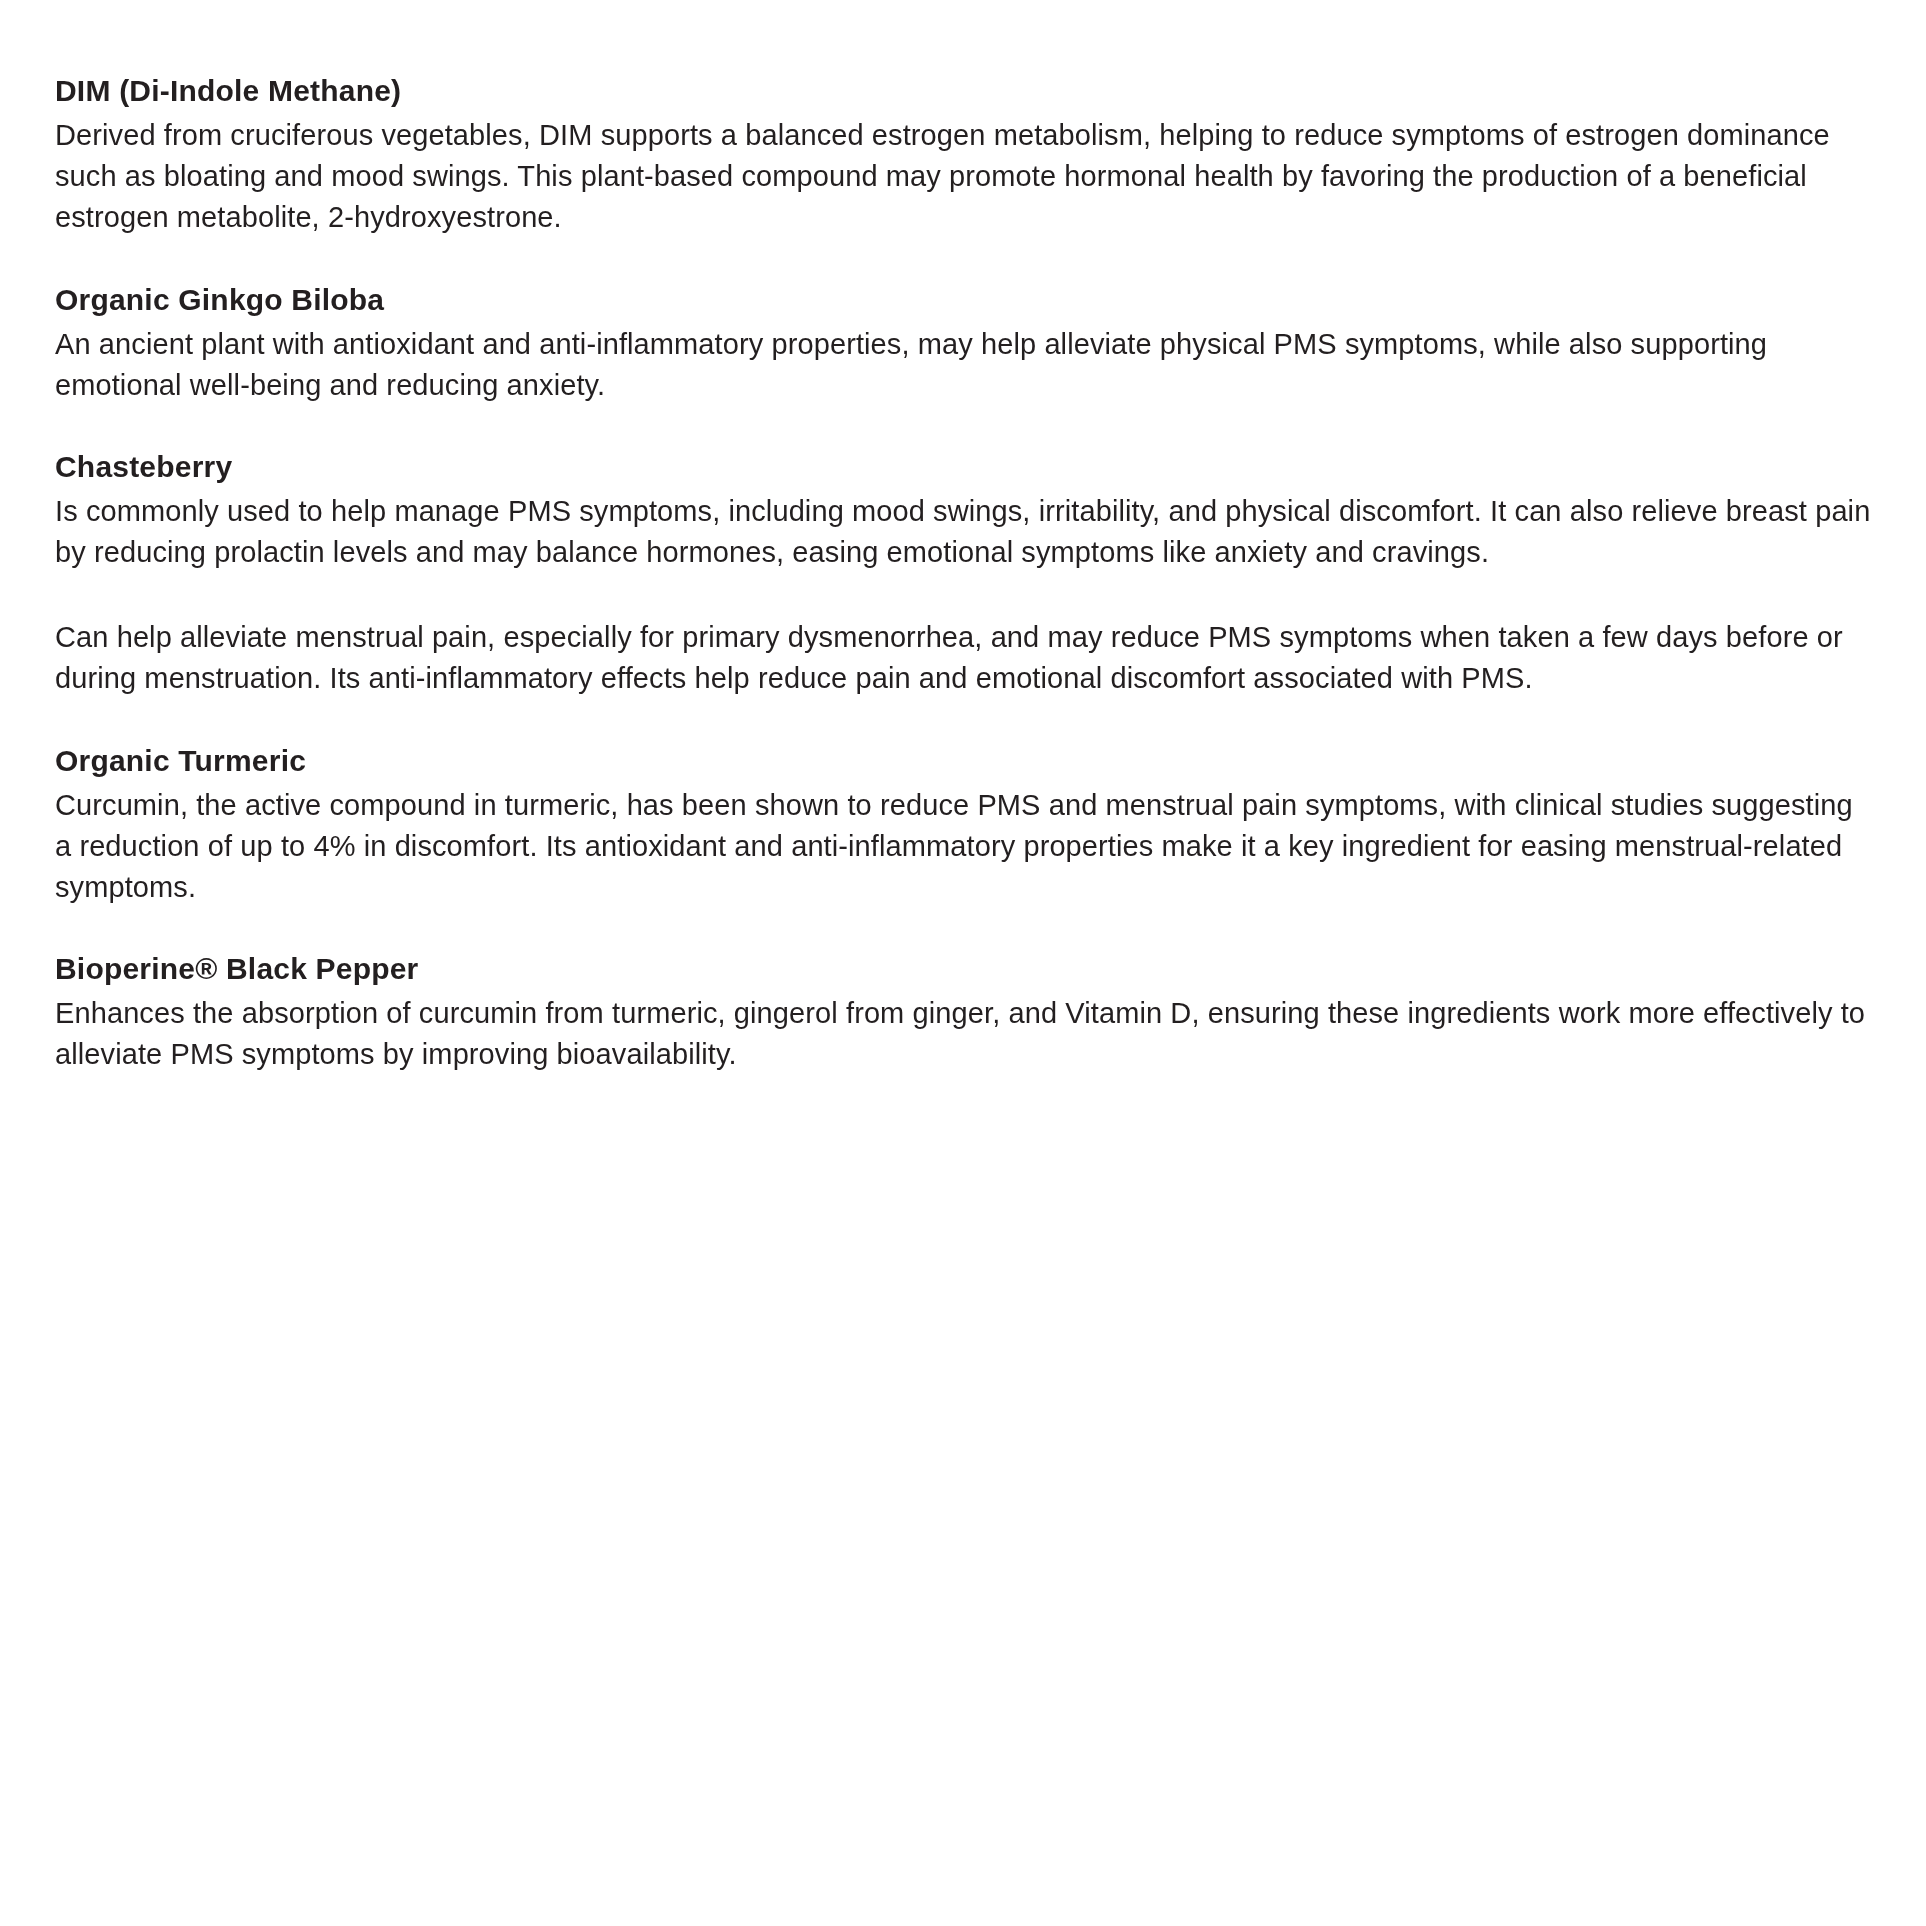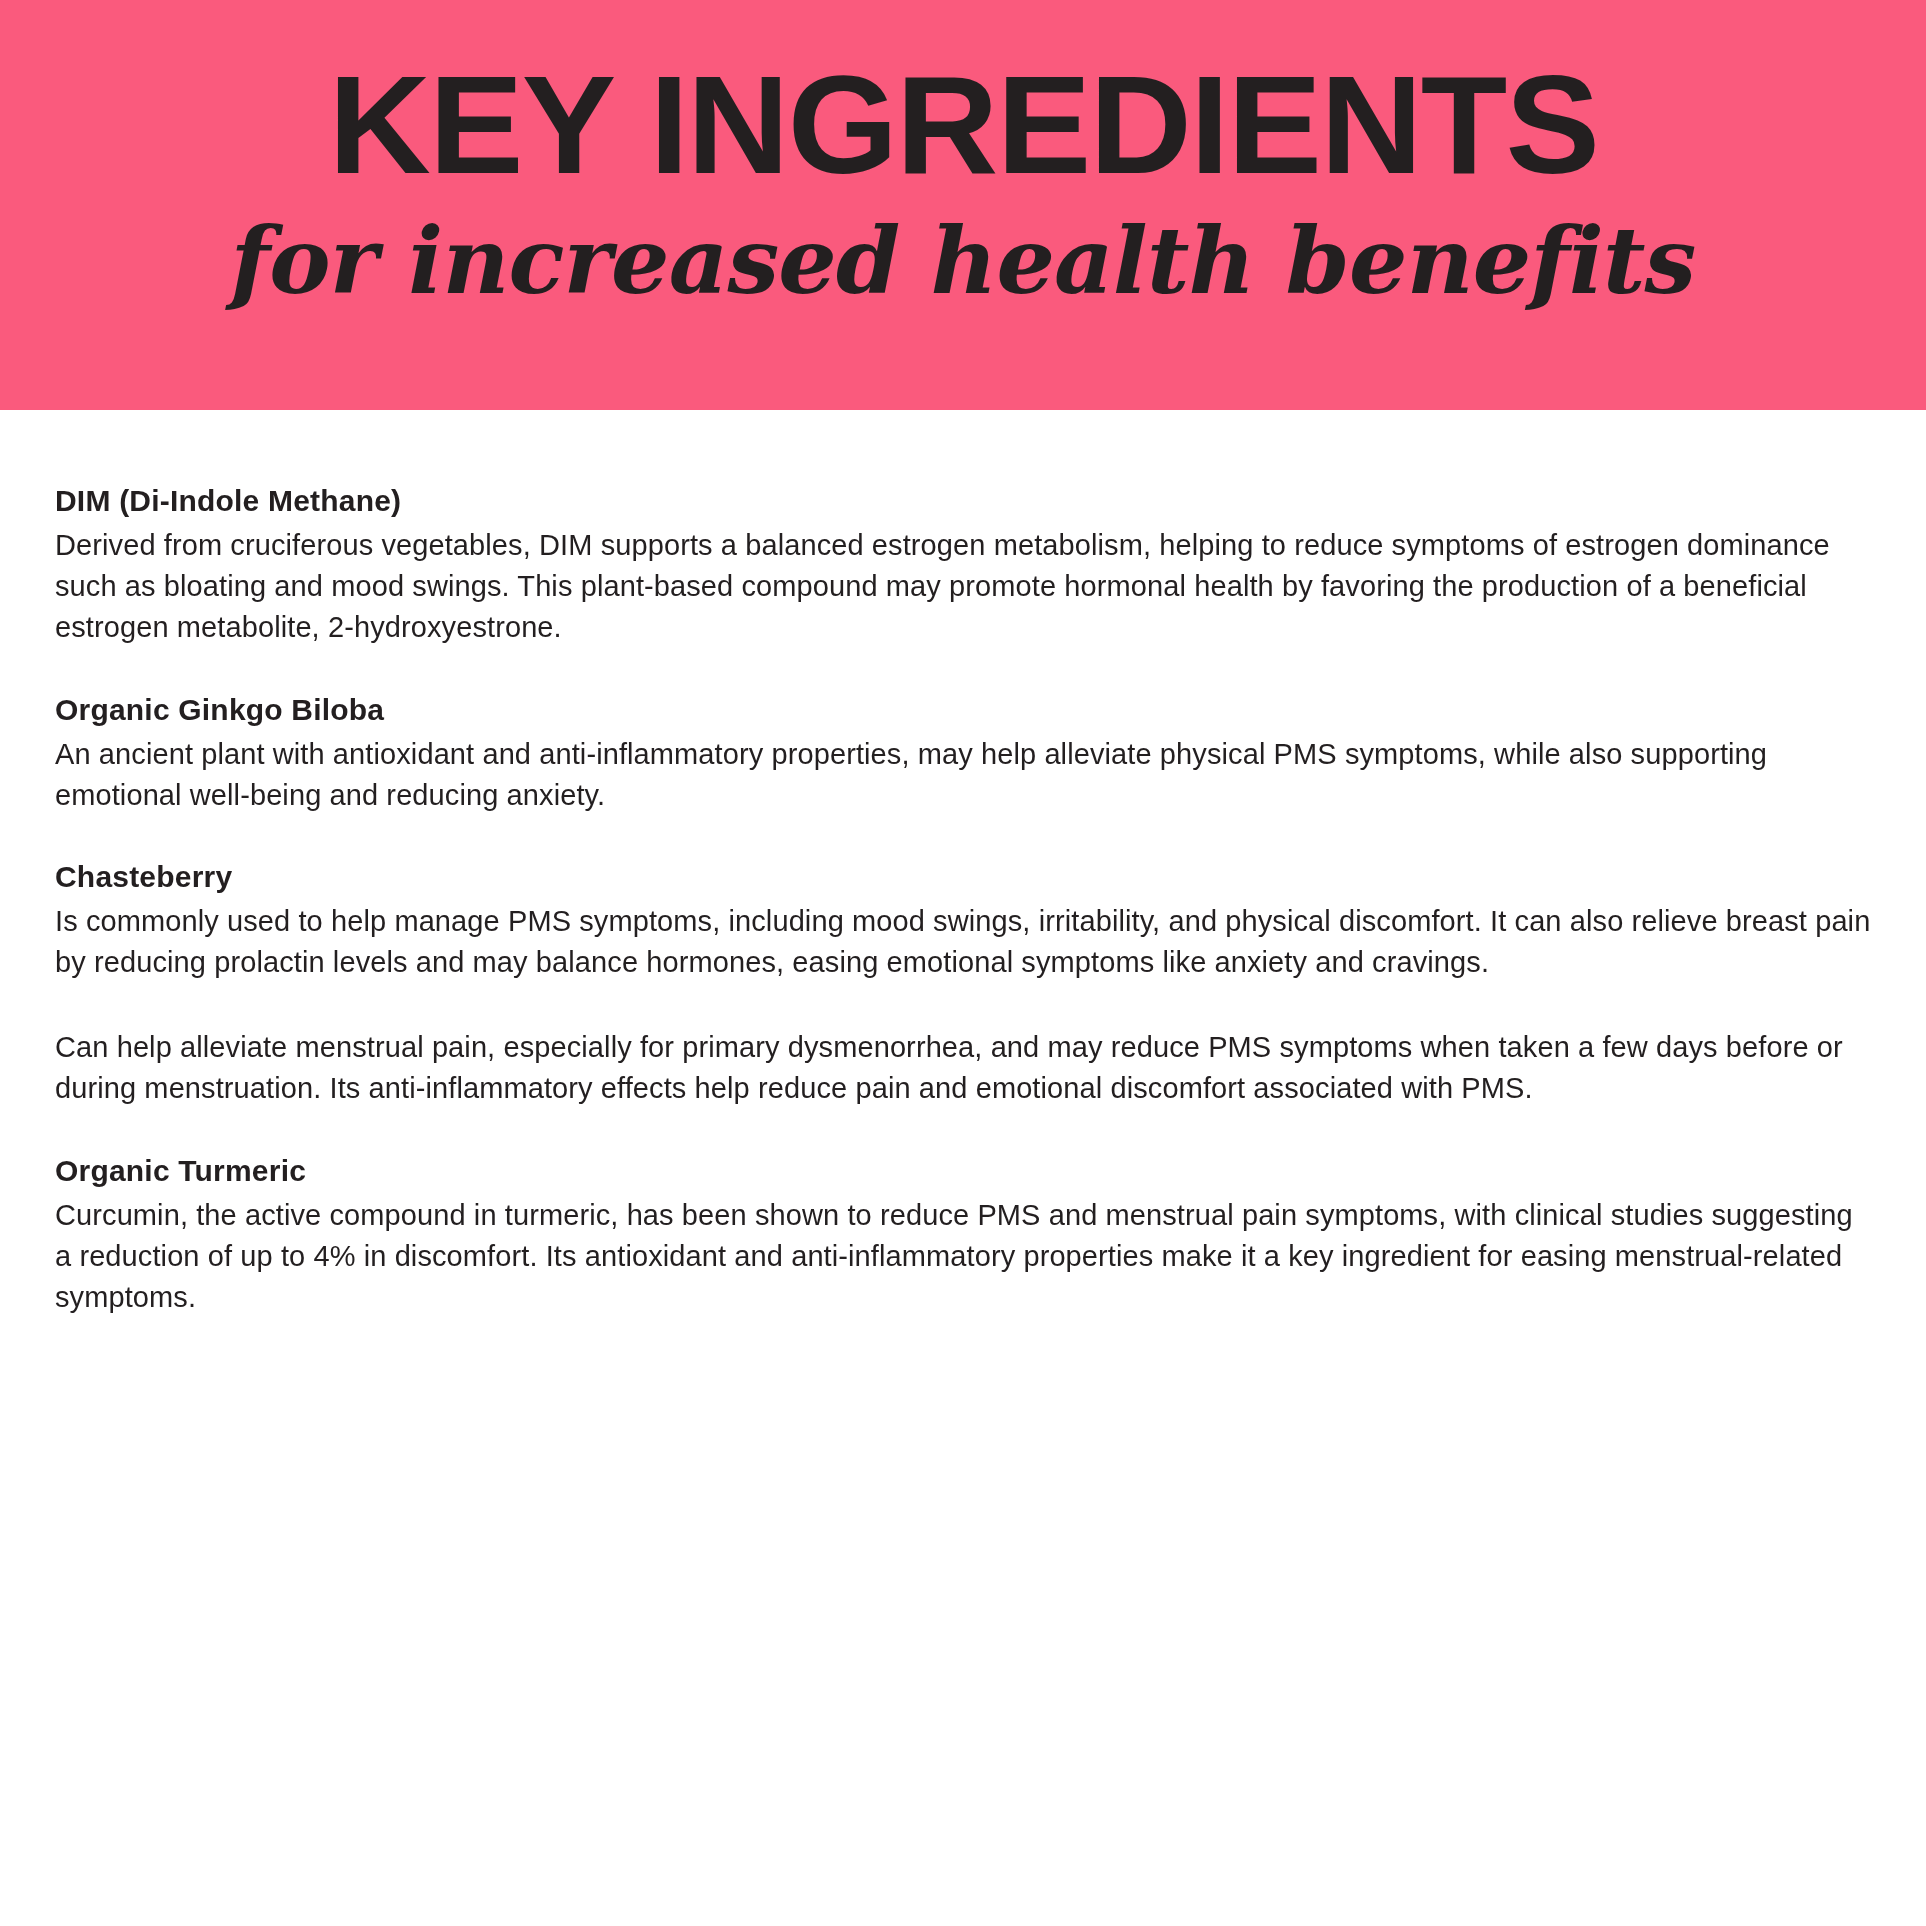--- a/index.html
+++ b/index.html
@@ -88,24 +88,20 @@
     color: #231f20;
     margin: 0;
     letter-spacing: 0.1px;
   }
 </style>
 </head>
 <body>
 
 <div class="page">
 
-  <div class="banner">
-    <h1 class="banner-title">KEY INGREDIENTS</h1>
-    <div class="banner-subtitle">for increased health benefits</div>
-  </div>
 
   <div class="content">
 
     <div class="section">
       <h2 class="section-title">DIM (Di-Indole Methane)</h2>
       <p class="section-body">Derived from cruciferous vegetables, DIM supports a balanced estrogen metabolism, helping to reduce symptoms of estrogen dominance such as bloating and mood swings. This plant-based compound may promote hormonal health by favoring the production of a beneficial estrogen metabolite, 2-hydroxyestrone.</p>
     </div>
 
     <div class="section">
       <h2 class="section-title">Organic Ginkgo Biloba</h2>
@@ -119,16 +115,20 @@
 
     <div class="section">
       <p class="section-body">Can help alleviate menstrual pain, especially for primary dysmenorrhea, and may reduce PMS symptoms when taken a few days before or during menstruation. Its anti-inflammatory effects help reduce pain and emotional discomfort associated with PMS.</p>
     </div>
 
     <div class="section">
       <h2 class="section-title">Organic Turmeric</h2>
       <p class="section-body">Curcumin, the active compound in turmeric, has been shown to reduce PMS and menstrual pain symptoms, with clinical studies suggesting a reduction of up to 4% in discomfort. Its antioxidant and anti-inflammatory properties make it a key ingredient for easing menstrual-related symptoms.</p>
     </div>
 
+    <div class="section">
+      <h2 class="section-title">Bioperine® Black Pepper</h2>
+      <p class="section-body">Enhances the absorption of curcumin from turmeric, gingerol from ginger, and Vitamin D, ensuring these ingredients work more effectively to alleviate PMS symptoms by improving bioavailability.</p>
+    </div>
 
   </div>
 </div>
 
 
 </body></html>

